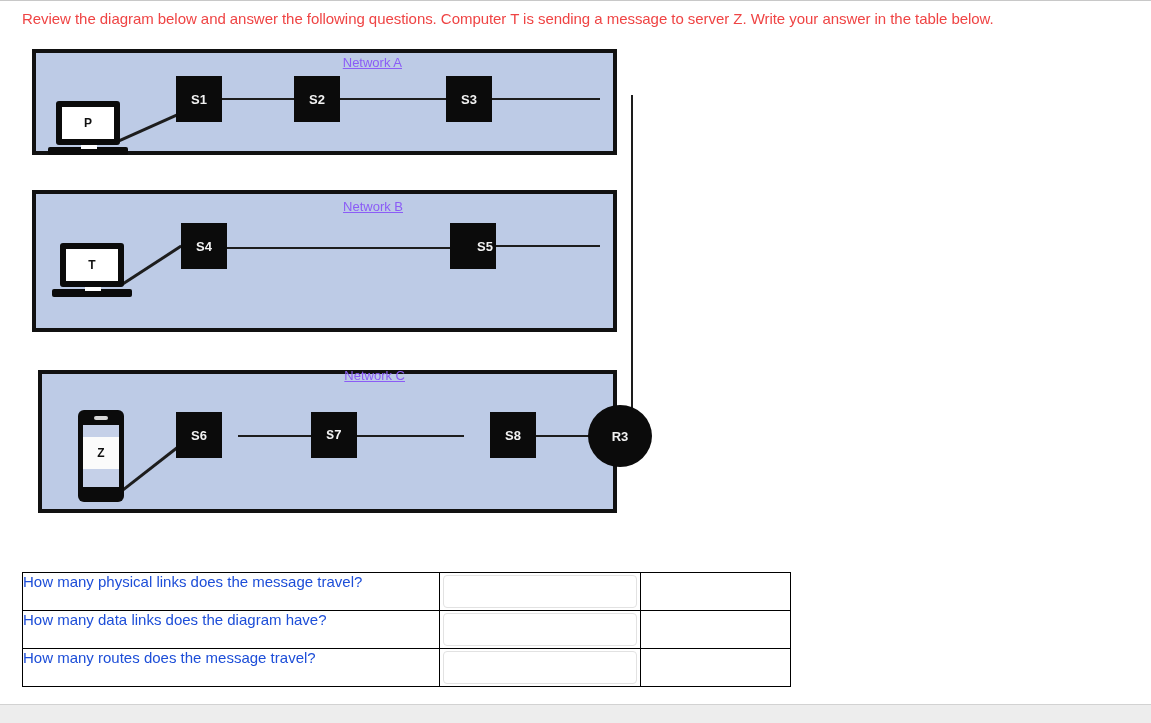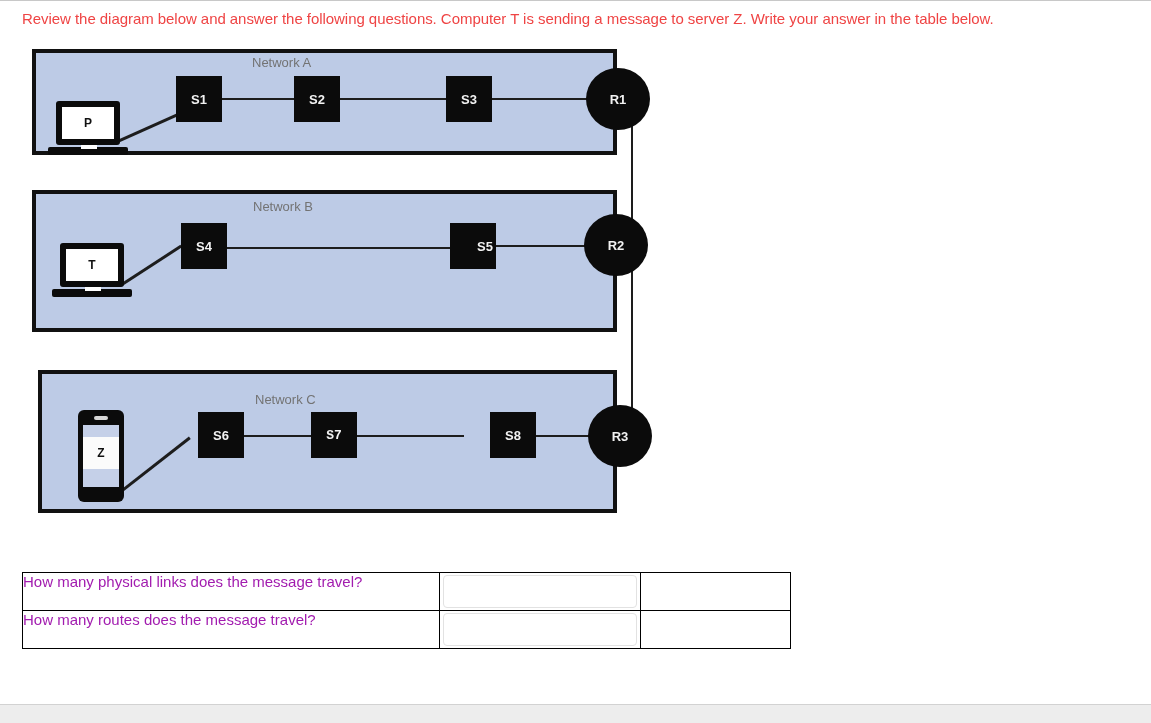--- a/index.html
+++ b/index.html
@@ -52,23 +52,24 @@
 
   .net-box {
     position: absolute;
     background: #bdcbe6;
     border: 4px solid #111111;
     box-sizing: border-box;
   }
   .net-label {
     position: absolute;
     font-size: 13px;
-    color: #737373;
+    color: #8b5cf6;
     white-space: nowrap;
-    text-align: left;
+    text-align: right;
+    text-decoration: underline;
   }
 
   
   .link {
     position: absolute;
     background: #1d1d1d;
   }
   .link-h { height: 2px; }
   .link-v { width: 2px; }
   .link-diag {
@@ -194,21 +195,21 @@
   #answer-table td {
     border: 1.5px solid #000000;
     height: 38px;
     padding: 0;
     vertical-align: top;
     box-sizing: border-box;
   }
   td.q-cell {
     width: 417px;
     font-size: 15px;
-    color: #a21caf;
+    color: #1d4ed8;
     padding: 3px 0 0 9px;
     white-space: nowrap;
   }
   td.a-cell { width: 201px; position: relative; }
   td.x-cell { width: 150px; }
   .answer-field {
     position: absolute;
     left: 3px; top: 2px;
     right: 3px; bottom: 2px;
     border: 1px solid #e2e2e2;
@@ -238,70 +239,75 @@
     <div class="lid"></div>
     <div class="screen-label">P</div>
     <div class="notch"></div>
     <div class="base"></div>
   </div>
 
   <div class="switch" style="left:176px; top:36px;">S1</div>
   <div class="switch" style="left:294px; top:36px;">S2</div>
   <div class="switch" style="left:446px; top:36px;">S3</div>
 
-  <div class="router" style="left:586px; top:28px;">R1</div>
 
   <div class="net-box" style="left:32px; top:150px; width:585px; height:142px;"></div>
   <div class="net-label" style="left:253px; top:159px; width:150px;">Network B</div>
 
   <div class="link-diag" style="left:120px; top:244px; width:72px; transform:rotate(-33deg);"></div>
   <div class="link link-h" style="left:226px; top:207px; width:228px;"></div>
   <div class="link link-h" style="left:494px; top:205px; width:106px;"></div>
 
   <div class="laptop" style="left:52px; top:203px;">
     <div class="lid"></div>
     <div class="screen-label">T</div>
     <div class="notch"></div>
     <div class="base"></div>
   </div>
 
   <div class="switch" style="left:181px; top:183px;">S4</div>
   <div class="switch" style="left:450px; top:183px;padding-left:24px;">S5</div>
 
-  <div class="router" style="left:584px; top:174px;">R2</div>
 
   <div class="net-box" style="left:38px; top:330px; width:579px; height:143px;"></div>
-  <div class="net-label" style="left:255px; top:352px; width:150px;">Network C</div>
+  <div class="net-label" style="left:255px; top:328px; width:150px;">Network C</div>
 
   <div class="link-diag" style="left:118px; top:452px; width:90px; transform:rotate(-38deg);"></div>
   <div class="link link-h" style="left:238px; top:395px; width:76px;"></div>
   <div class="link link-h" style="left:356px; top:395px; width:108px;"></div>
   <div class="link link-h" style="left:506px; top:395px; width:96px;"></div>
 
   <div class="phone" style="left:78px; top:370px;">
     <div class="speaker"></div>
     <div class="face"></div>
     <div class="plate">Z</div>
   </div>
 
-  <div class="switch" style="left:198px; top:372px;">S6</div>
+  <div class="switch" style="left:176px; top:372px;">S6</div>
   <div class="switch" style="left:311px; top:372px;font-family:Liberation Mono, monospace;">S7</div>
   <div class="switch" style="left:462px; top:372px;margin-left:28px;">S8</div>
 
   <div class="router" style="left:588px; top:365px;">R3</div>
 
   <div class="link link-v" style="left:631px; top:55px; width:2px; height:150px;"></div>
   <div class="link link-v" style="left:631px; top:200px; width:2px; height:198px;"></div>
 
 </div>
 
 <table id="answer-table">
   <tbody>
     <tr>
       <td class="q-cell">How many physical links does the message travel?</td>
+      <td class="a-cell">
+        <div class="answer-field"></div>
+      </td>
+      <td class="x-cell"></td>
+    </tr>
+    <tr>
+      <td class="q-cell">How many data links does the diagram have?</td>
       <td class="a-cell">
         <div class="answer-field"></div>
       </td>
       <td class="x-cell"></td>
     </tr>
     <tr>
       <td class="q-cell">How many routes does the message travel?</td>
       <td class="a-cell">
         <div class="answer-field"></div>
       </td>

